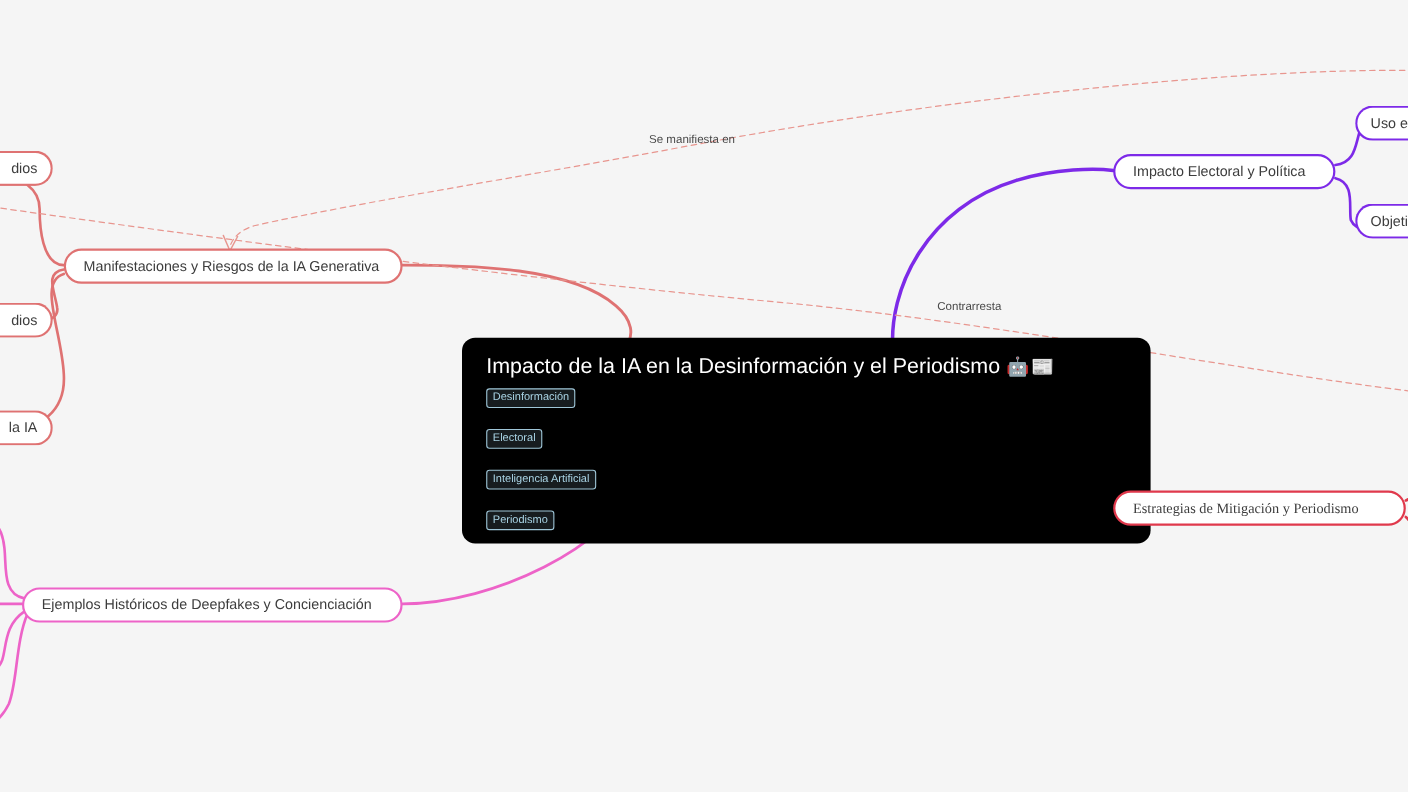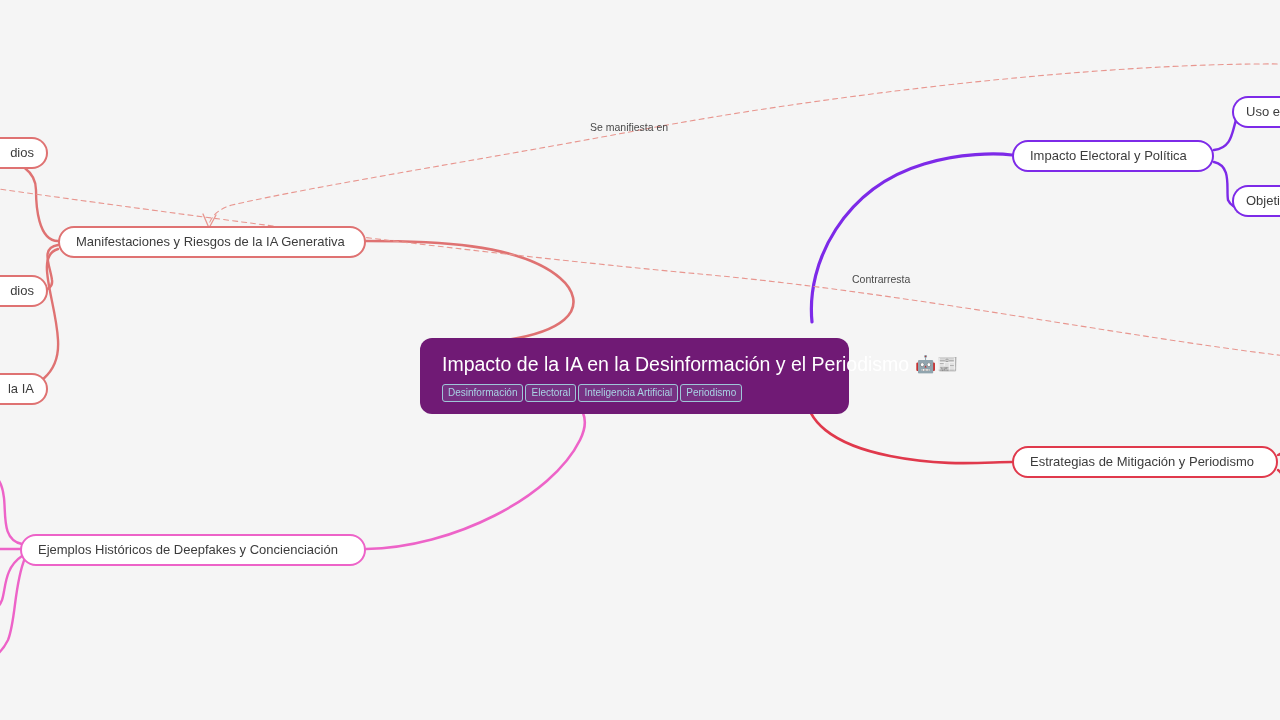--- a/index.html
+++ b/index.html
@@ -28,24 +28,24 @@
     top: 0;
     width: 1280px;
     height: 720px;
     pointer-events: none;
   }
 
   
   .root-node {
     position: absolute;
     left: 420px;
-    top: 338px;
-    width: 429px;
+    top: 307px;
+    width: 626px;
     box-sizing: border-box;
-    background: #701a75;
+    background: #000000;
     border-radius: 12px;
     padding: 14px 22px 12px 22px;
     color: #ffffff;
   }
   .root-title {
     font-size: 19.5px;
     line-height: 25px;
     font-weight: 400;
     color: #ffffff;
     white-space: nowrap;
@@ -53,22 +53,23 @@
     align-items: center;
     gap: 6px;
   }
   .root-emoji {
     font-size: 17px;
     letter-spacing: 1px;
   }
   .tag-row {
     margin-top: 7px;
     display: flex;
-    gap: 2px;
+    gap: 19px;
     align-items: flex-start;
+    flex-direction: column;
   }
   .tag {
     font-size: 10px;
     line-height: 13px;
     padding: 1px 5px 2px 5px;
     border: 1px solid #9fc6d8;
     border-radius: 3px;
     color: #a9d3e4;
     background: rgba(160, 200, 220, 0.14);
     white-space: nowrap;
@@ -182,21 +183,21 @@
   </div>
 
   <div class="node coral" style="left:58px; top:226px; width:308px;">
     <span class="label">Manifestaciones y Riesgos de la IA Generativa</span>
   </div>
 
   <div class="node purple" style="left:1012px; top:140px; width:202px;">
     <span class="label">Impacto Electoral y Política</span>
   </div>
 
-  <div class="node red" style="left:1012px; top:446px; width:266px;">
+  <div class="node red" style="left:1012px; top:446px; width:266px;font-family:Liberation Serif, serif;">
     <span class="label">Estrategias de Mitigación y Periodismo</span>
   </div>
 
   <div class="node coral clip-left" style="left:-48px; top:137px; width:96px;">
     <span class="label">dios</span>
   </div>
 
   <div class="node coral clip-left" style="left:-48px; top:275px; width:96px;">
     <span class="label">dios</span>
   </div>

